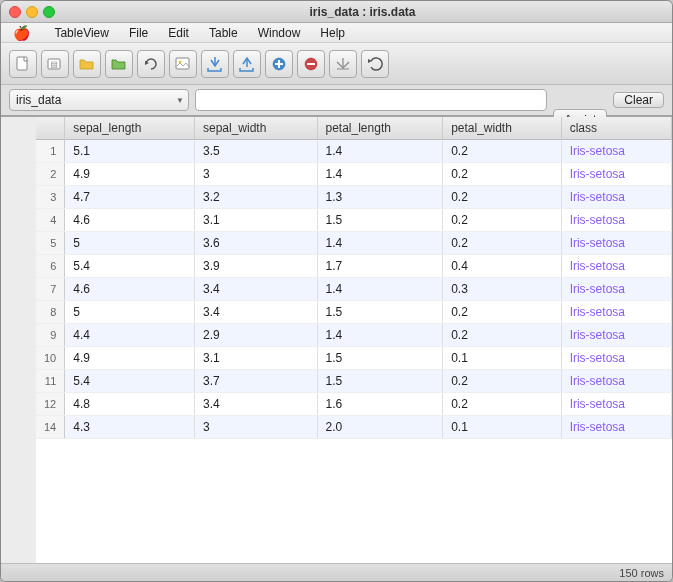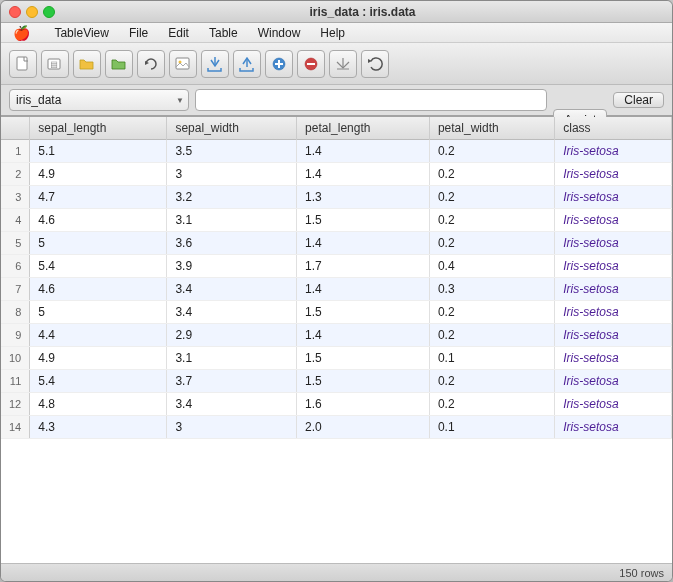--- a/index.html
+++ b/index.html
@@ -183,20 +183,21 @@
       color: #222;
     }
 
     
     .table-container {
       flex: 1;
       overflow: hidden;
       display: flex;
       flex-direction: column;
       background: white;
+      margin-left: 35px;
     }
 
     .table-scroll {
       flex: 1;
       overflow-y: auto;
       overflow-x: hidden;
     }
 
     table {
       width: 100%;
@@ -243,22 +244,21 @@
     tbody td:first-child {
       color: #666;
       text-align: right;
       font-size: 11px;
       width: 25px;
       border-right: 1px solid #ccc;
       background: #f5f5f5;
     }
 
     .class-cell {
-      color: #4c1d95;
-      font-style: italic;
+      color: #8b5cf6;
     }
 
     
     .status-bar {
       height: 18px;
       background: linear-gradient(to bottom, #e0e0e0, #d0d0d0);
       border-top: 1px solid #bbb;
       display: flex;
       align-items: center;
       justify-content: flex-end;

